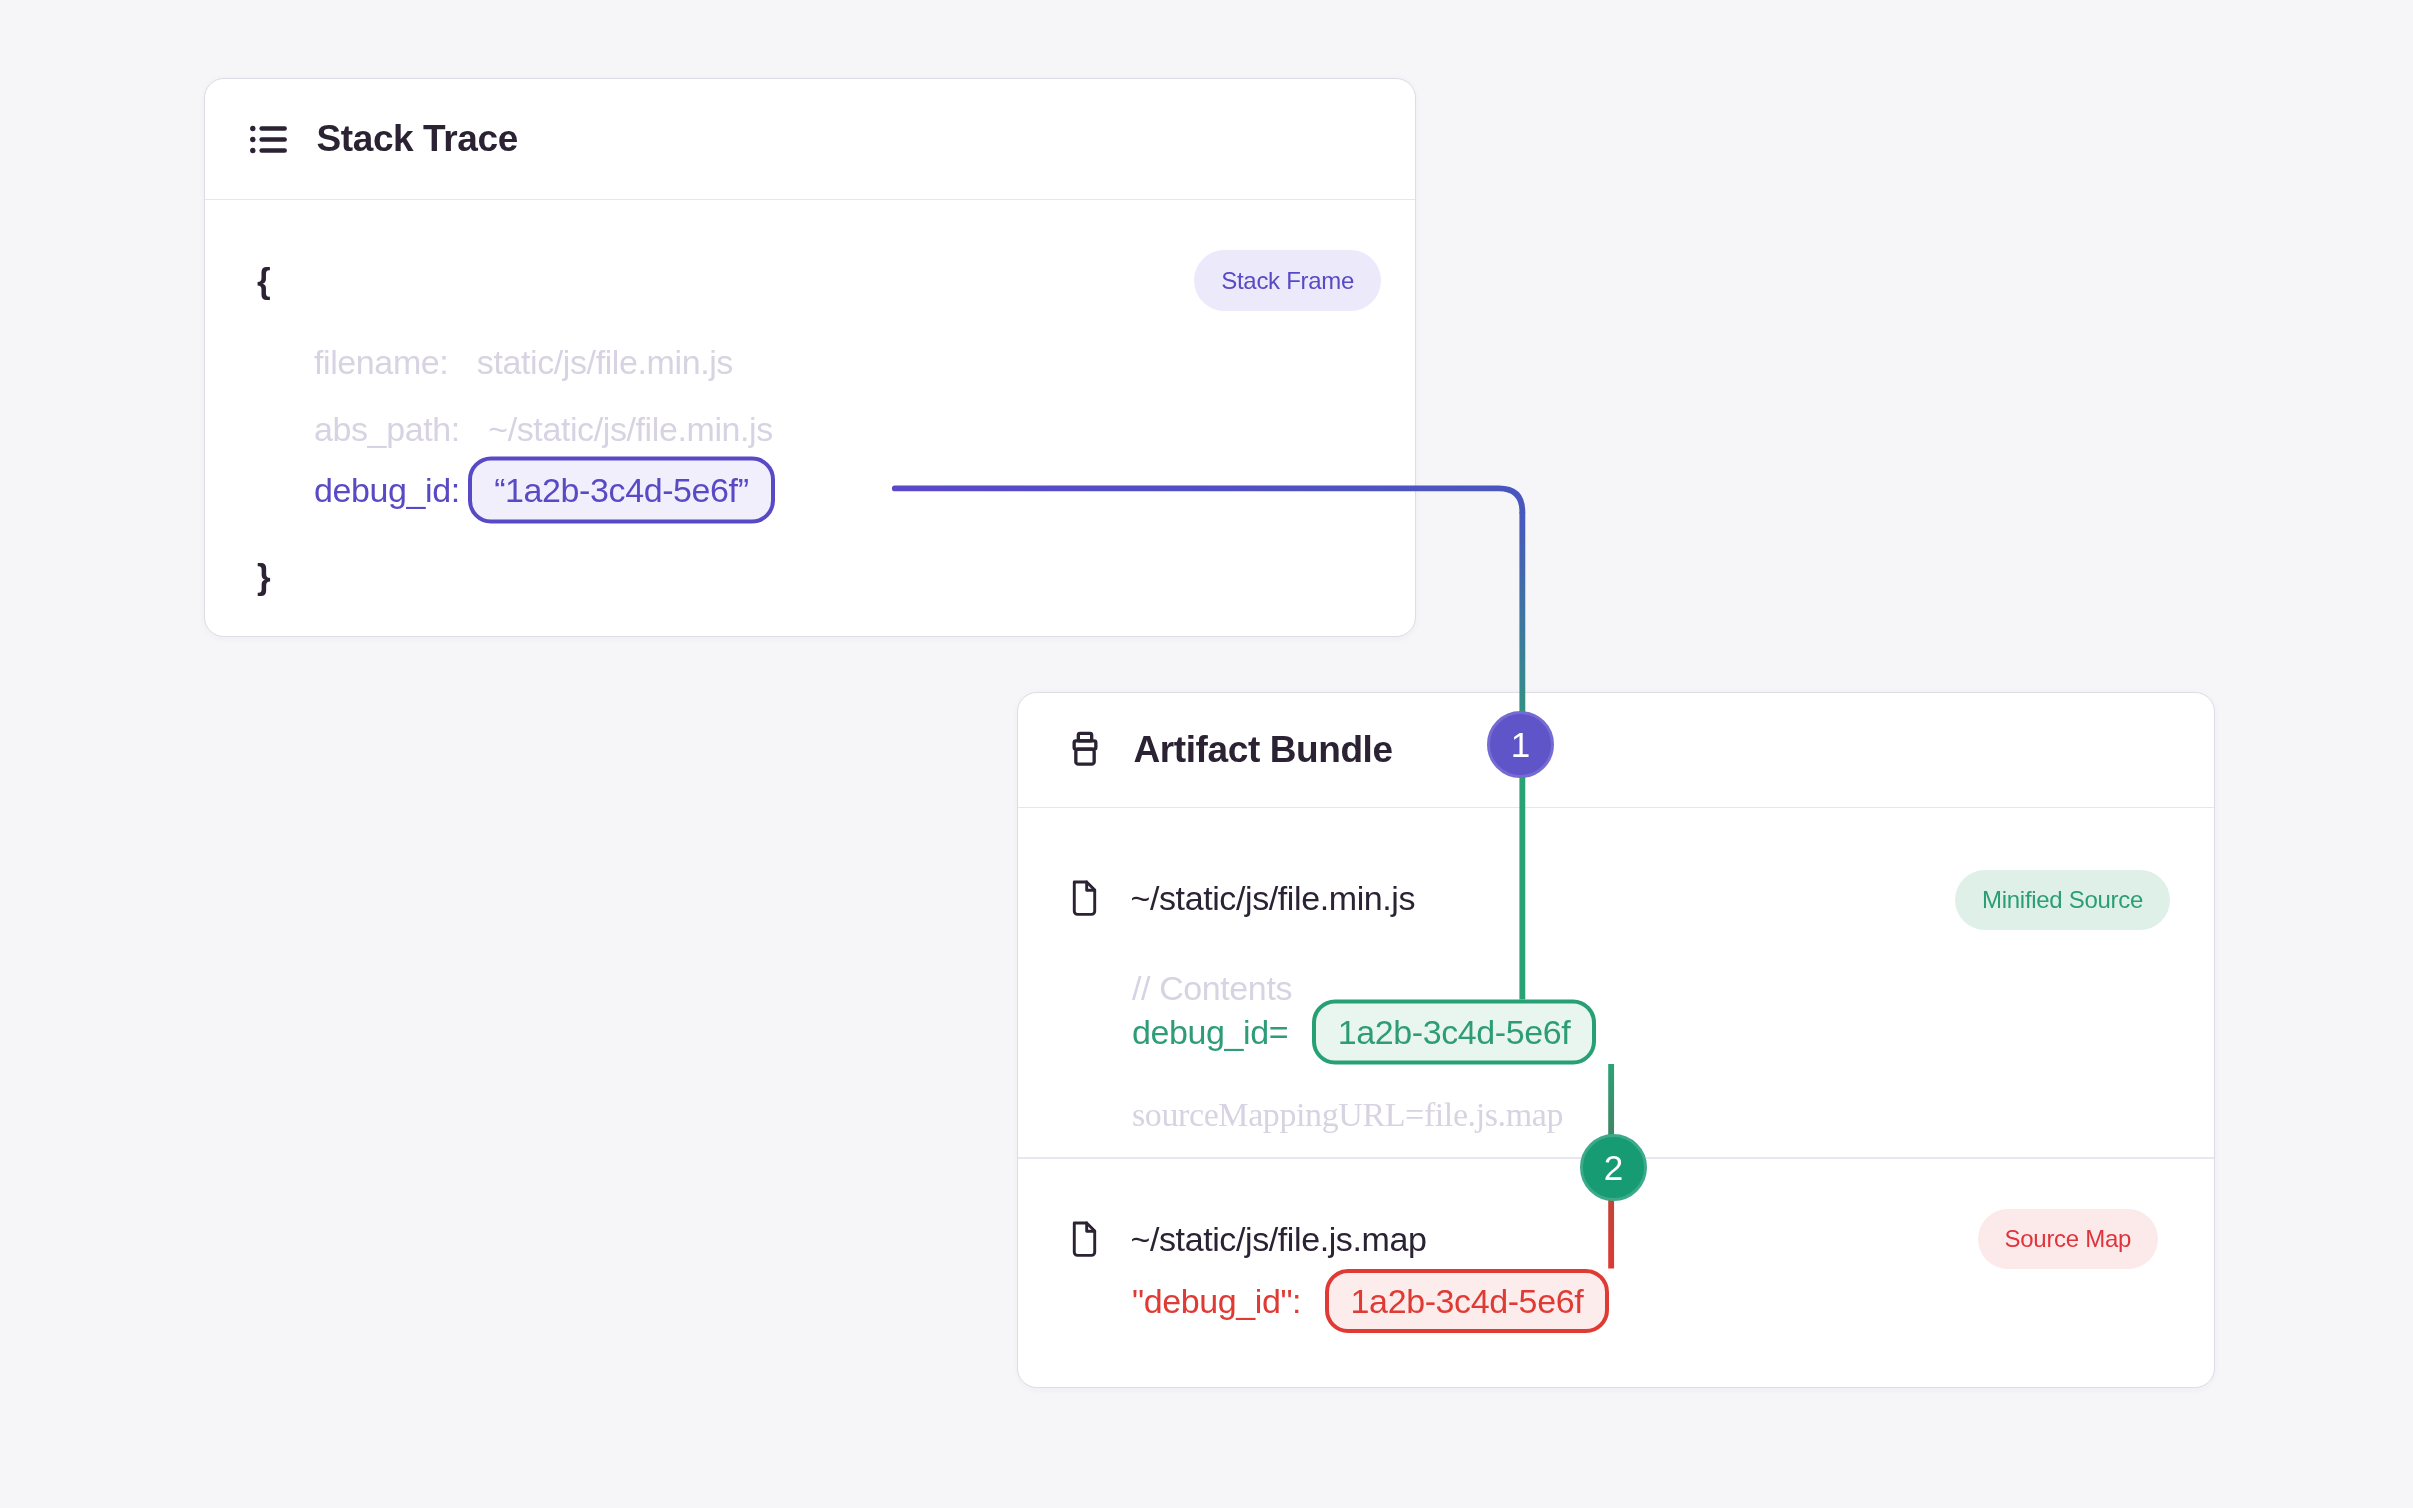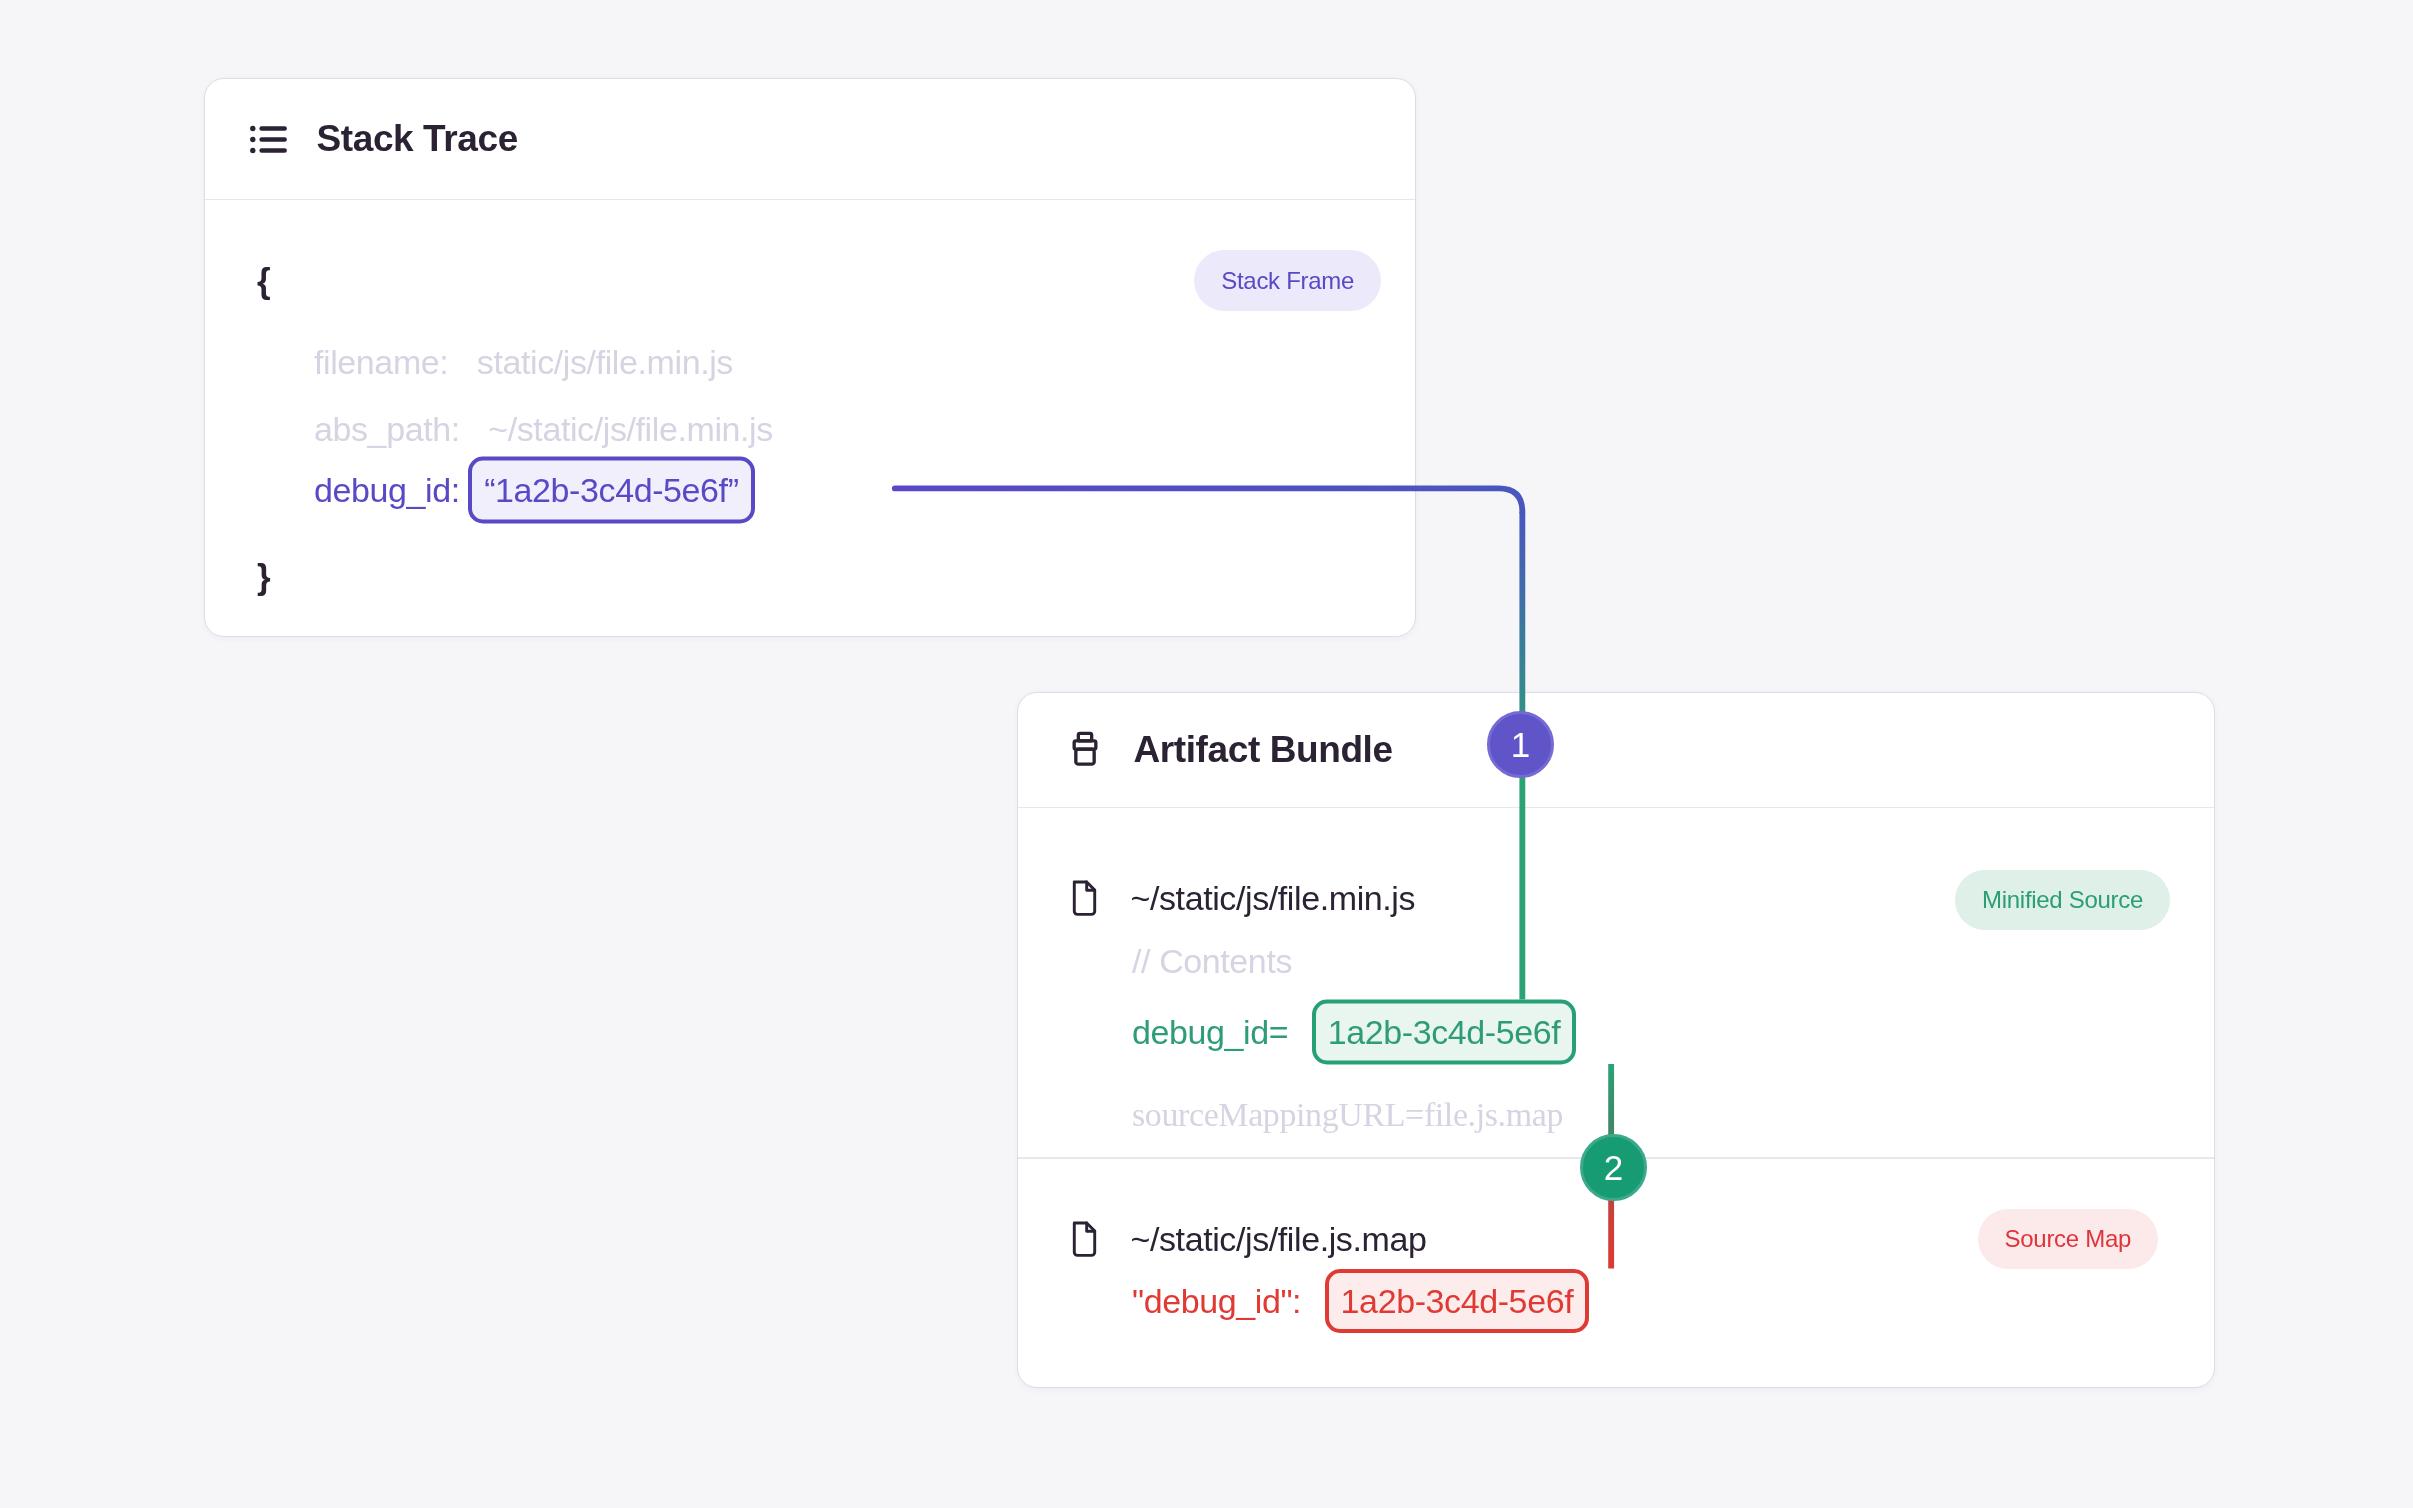--- a/index.html
+++ b/index.html
@@ -56,23 +56,23 @@
     font-size: 24px; letter-spacing: -0.3px;
     padding: 0 27px;
     transform: none;
   }
   .pill-purple { background: #ECE9FA; color: #5849C5; height: 61px; }
   .pill-green  { background: #DFF0E8; color: #2B9E74; height: 60px; }
   .pill-red    { background: #FCEAEA; color: #E0343B; height: 60px; }
 
   .value-box {
     display: inline-flex; align-items: center; justify-content: center;
-    border-radius: 15px;
+    border-radius: 23px;
     font-size: 34px; letter-spacing: -0.4px;
-    padding: 0 12px;
+    padding: 0 22px;
     white-space: nowrap;
   }
   .box-purple { border: 4.2px solid #5849C5; background: #F1EFFC; color: #5849C5; height: 67px; margin-left: 8.4px; }
   .box-green  { border: 4.2px solid #28A075; background: #E9F5EF; color: #2E9D77; height: 65px; margin-left: 23.5px; }
   .box-red    { border: 4.2px solid #DF3A34; background: #FCECEC; color: #E03A34; height: 64px; margin-left: 23.5px; }
 
   .row-divider {
     position: absolute; left: 0; right: 0; height: 1.7px;
     background: #E9E6EF;
   }
@@ -155,21 +155,21 @@
       <span class="file-icon">
         <svg width="35" height="39" viewBox="0 0 24 26" fill="none" stroke="#2B2233" stroke-width="2" stroke-linejoin="round" stroke-linecap="round">
           <path d="M5 2 h8.5 L19 7.5 V22 a2.2 2.2 0 0 1 -2.2 2.2 H7.2 A2.2 2.2 0 0 1 5 22 Z"></path>
           <path d="M13.5 2 V7.7 H19"></path>
         </svg>
       </span>
       <span class="ink">~/static/js/file.min.js</span>
     </div>
     <div class="pill pill-green" style="right:44px; top:177px;">Minified Source</div>
 
-    <div class="code-line" style="left:114px; top:268px;">
+    <div class="code-line" style="left:114px; top:295px;">
       <span class="muted">// Contents</span>
     </div>
 
     <div class="code-line" style="left:114px; top:339px;">
       <span class="green">debug_id=</span>
       <span class="value-box box-green">1a2b-3c4d-5e6f</span>
     </div>
 
     <div class="code-line" style="left:114px; top:422px;font-family:Liberation Serif, serif;">
       <span class="muted">sourceMappingURL=</span>

